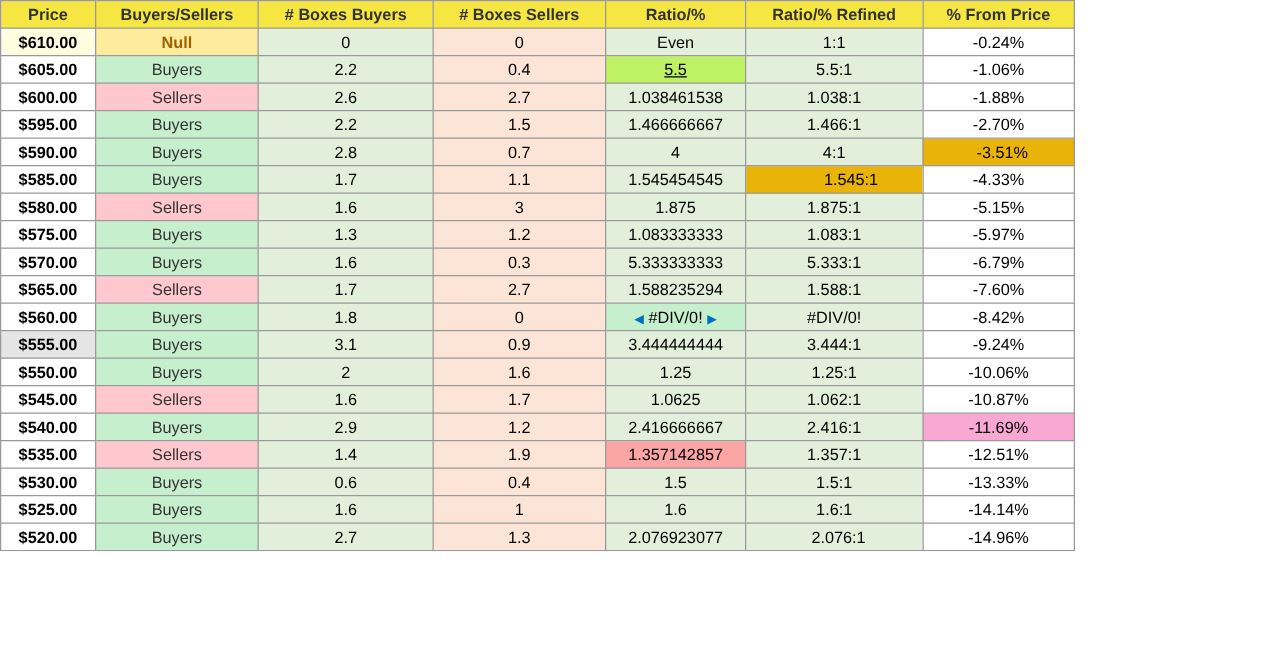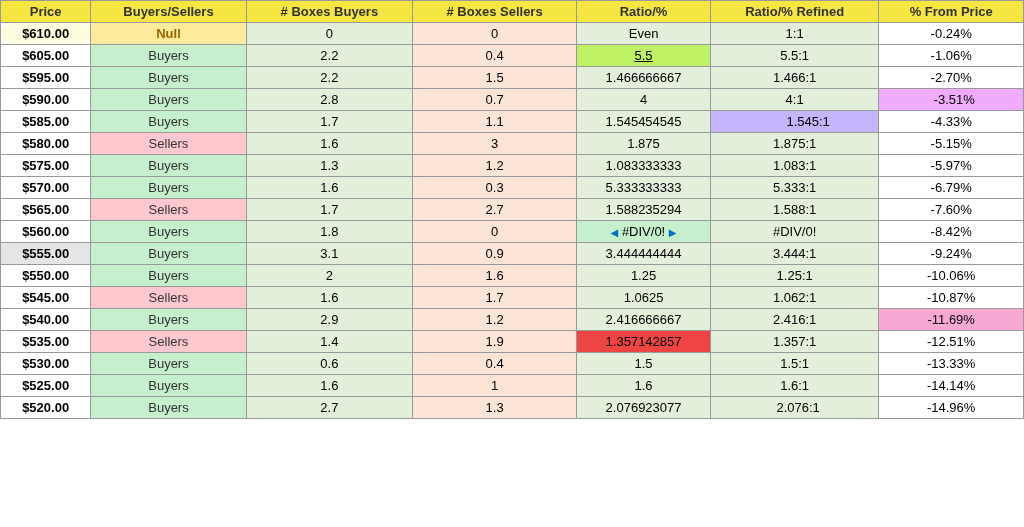--- a/index.html
+++ b/index.html
@@ -3,21 +3,21 @@
   <meta charset="utf-8">
   <style>
     * { margin: 0; padding: 0; box-sizing: border-box; }
     body {
       font-family: Arial, sans-serif;
       font-size: 13px;
       background: #fff;
     }
     table {
       border-collapse: collapse;
-      width: 1024px;
+      width: 860px;
     }
     th, td {
       border: 1px solid #999;
       padding: 3px 6px;
       text-align: center;
       white-space: nowrap;
     }
     thead th {
       background-color: #f5e642;
       color: #333;
@@ -73,44 +73,53 @@
       <tr>
         <td class="price-cell" style="background-color: rgb(255, 255, 255);">$605.00</td>
         <td class="buyers">Buyers</td>
         <td style="background-color: rgb(226, 239, 218);">2.2</td>
         <td style="background-color: rgb(252, 228, 214);">0.4</td>
         <td style="background-color: #bef264; text-decoration: underline;">5.5</td>
         <td style="background-color: rgb(226, 239, 218);">5.5:1</td>
         <td style="background-color: rgb(255, 255, 255);">-1.06%</td>
       </tr>
       <tr>
+        <td class="price-cell" style="background-color: rgb(255, 255, 255);">$600.00</td>
+        <td class="sellers">Sellers</td>
+        <td style="background-color: rgb(226, 239, 218);">2.6</td>
+        <td style="background-color: rgb(252, 228, 214);">2.7</td>
+        <td style="background-color: rgb(226, 239, 218);">1.038461538</td>
+        <td style="background-color: rgb(226, 239, 218);">1.038:1</td>
+        <td style="background-color: rgb(255, 255, 255);">-1.88%</td>
+      </tr>
+      <tr>
         <td class="price-cell" style="background-color: rgb(255, 255, 255);">$595.00</td>
         <td class="buyers">Buyers</td>
         <td style="background-color: rgb(226, 239, 218);">2.2</td>
         <td style="background-color: rgb(252, 228, 214);">1.5</td>
         <td style="background-color: rgb(226, 239, 218);">1.466666667</td>
         <td style="background-color: rgb(226, 239, 218);">1.466:1</td>
         <td style="background-color: rgb(255, 255, 255);">-2.70%</td>
       </tr>
       <tr>
         <td class="price-cell" style="background-color: rgb(255, 255, 255);">$590.00</td>
         <td class="buyers">Buyers</td>
         <td style="background-color: rgb(226, 239, 218);">2.8</td>
         <td style="background-color: rgb(252, 228, 214);">0.7</td>
         <td style="background-color: rgb(226, 239, 218);">4</td>
         <td style="background-color: rgb(226, 239, 218);">4:1</td>
-        <td style="background-color: #f0abfc; padding-left: 12px;">-3.51%</td>
+        <td style="background-color: #eab308; padding-left: 12px;">-3.51%</td>
       </tr>
       <tr>
         <td class="price-cell" style="background-color: rgb(255, 255, 255);">$585.00</td>
         <td class="buyers">Buyers</td>
         <td style="background-color: rgb(226, 239, 218);">1.7</td>
         <td style="background-color: rgb(252, 228, 214);">1.1</td>
         <td style="background-color: rgb(226, 239, 218);">1.545454545</td>
-        <td style="background-color: #c4b5fd; padding-left: 33px;">1.545:1</td>
+        <td style="background-color: #eab308; padding-left: 33px;">1.545:1</td>
         <td style="background-color: rgb(255, 255, 255);">-4.33%</td>
       </tr>
       <tr>
         <td class="price-cell" style="background-color: rgb(255, 255, 255);">$580.00</td>
         <td class="sellers">Sellers</td>
         <td style="background-color: rgb(226, 239, 218);">1.6</td>
         <td style="background-color: rgb(252, 228, 214);">3</td>
         <td style="background-color: rgb(226, 239, 218);">1.875</td>
         <td style="background-color: rgb(226, 239, 218);">1.875:1</td>
         <td style="background-color: rgb(255, 255, 255);">-5.15%</td>
@@ -185,21 +194,21 @@
         <td style="background-color: rgb(252, 228, 214);">1.2</td>
         <td style="background-color: rgb(226, 239, 218);">2.416666667</td>
         <td style="background-color: rgb(226, 239, 218);">2.416:1</td>
         <td style="background-color: #f9a8d4;">-11.69%</td>
       </tr>
       <tr>
         <td class="price-cell" style="background-color: rgb(255, 255, 255);">$535.00</td>
         <td class="sellers">Sellers</td>
         <td style="background-color: rgb(226, 239, 218);">1.4</td>
         <td style="background-color: rgb(252, 228, 214);">1.9</td>
-        <td style="background-color: #ef4444; margin-left: 42px;">1.357142857</td>
+        <td style="background-color: #fca5a5; margin-left: 42px;">1.357142857</td>
         <td style="background-color: rgb(226, 239, 218);">1.357:1</td>
         <td style="background-color: rgb(255, 255, 255);">-12.51%</td>
       </tr>
       <tr>
         <td class="price-cell" style="background-color: rgb(255, 255, 255);">$530.00</td>
         <td class="buyers">Buyers</td>
         <td style="background-color: rgb(226, 239, 218);">0.6</td>
         <td style="background-color: rgb(252, 228, 214);">0.4</td>
         <td style="background-color: rgb(226, 239, 218);">1.5</td>
         <td style="background-color: rgb(226, 239, 218);">1.5:1</td>

